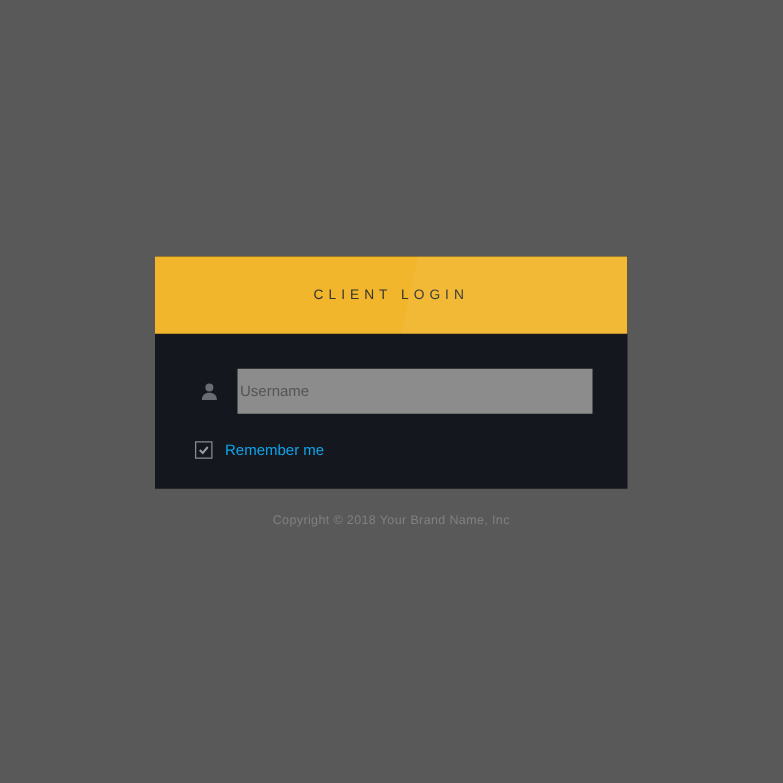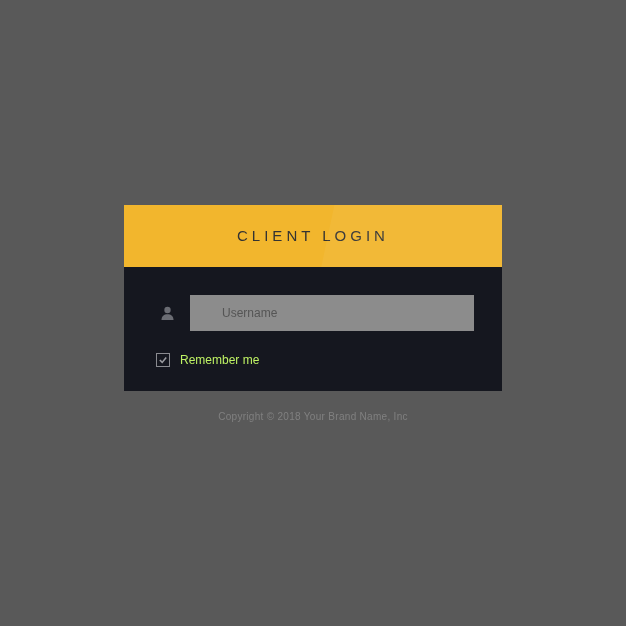--- a/index.html
+++ b/index.html
@@ -36,21 +36,21 @@
       position: absolute;
       right: -40px;
       top: -40px;
       width: 220px;
       height: 220px;
       background: rgba(255, 255, 255, 0.05);
       transform: rotate(12deg);
     }
     .header-title {
       color: #333;
-      font-size: 15px;
+      font-size: 11px;
       letter-spacing: 4px;
       font-weight: 400;
     }
     .form-body {
       padding: 28px 28px 24px 28px;
     }
     .field-row {
       display: flex;
       align-items: center;
       margin-bottom: 14px;
@@ -61,39 +61,39 @@
       align-items: center;
       justify-content: center;
       margin-right: 8px;
       color: #6a6c73;
     }
     .input {
       flex: 1;
       height: 36px;
       background: #8c8c8c;
       border: none;
-      padding: 0 32px;
+      padding: 0 2px;
       font-size: 12px;
       color: #555;
       outline: none;
     }
     .input::placeholder {
       color: #555;
     }
     .bottom-row {
       display: flex;
       align-items: center;
       justify-content: space-between;
       margin-top: 22px;
       padding-left: 4px;
     }
     .remember {
       display: flex;
       align-items: center;
-      color: #bef264;
+      color: #0ea5e9;
       font-size: 12px;
     }
     .checkbox {
       width: 14px;
       height: 14px;
       border: 1px solid #8a8b90;
       margin-right: 10px;
       display: flex;
       align-items: center;
       justify-content: center;

